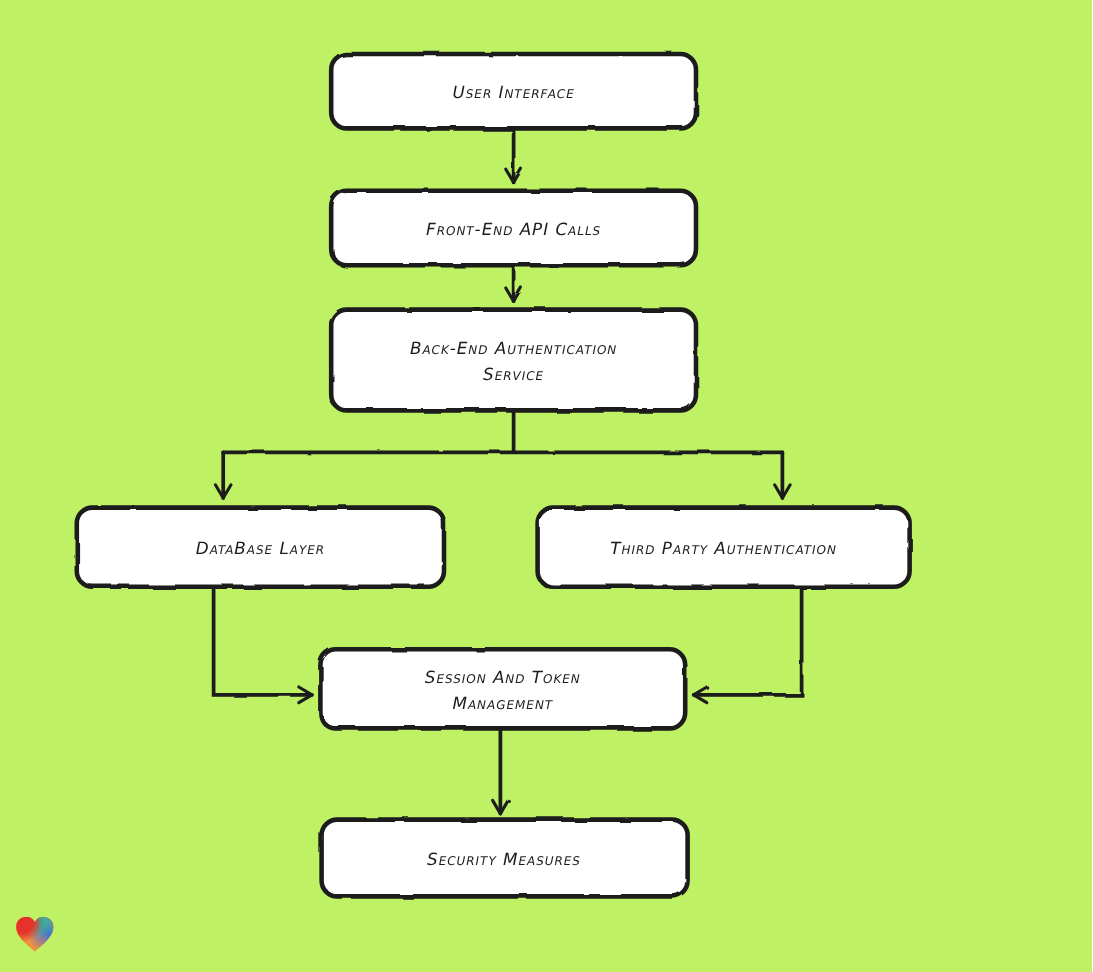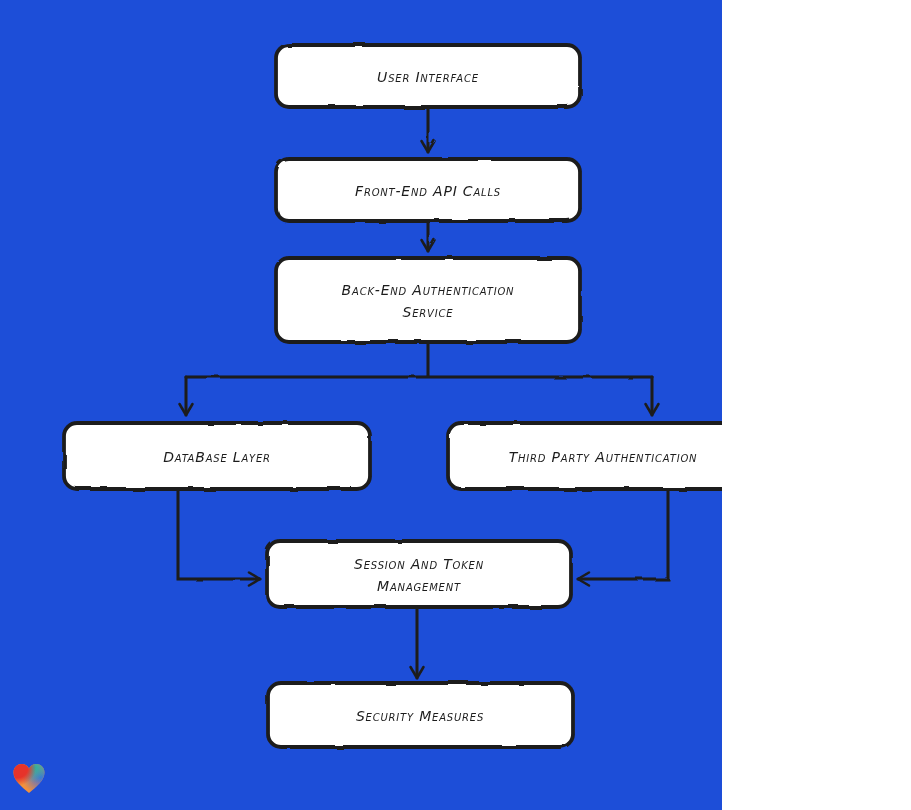--- a/index.html
+++ b/index.html
@@ -2,23 +2,23 @@
 <html><head>
 <meta charset="utf-8">
 <style>
   html, body {
     margin: 0;
     padding: 0;
     background: #ffffff;
   }
   .stage {
     position: relative;
-    width: 722px;
+    width: 910px;
     height: 810px;
-    background: #1d4ed8;
+    background: #bef264;
     overflow: hidden;
   }
   svg { display: block; }
   .node-box {
     fill: #ffffff;
     stroke: #1c1c1c;
     stroke-width: 3.8;
   }
   .edge {
     fill: none;

